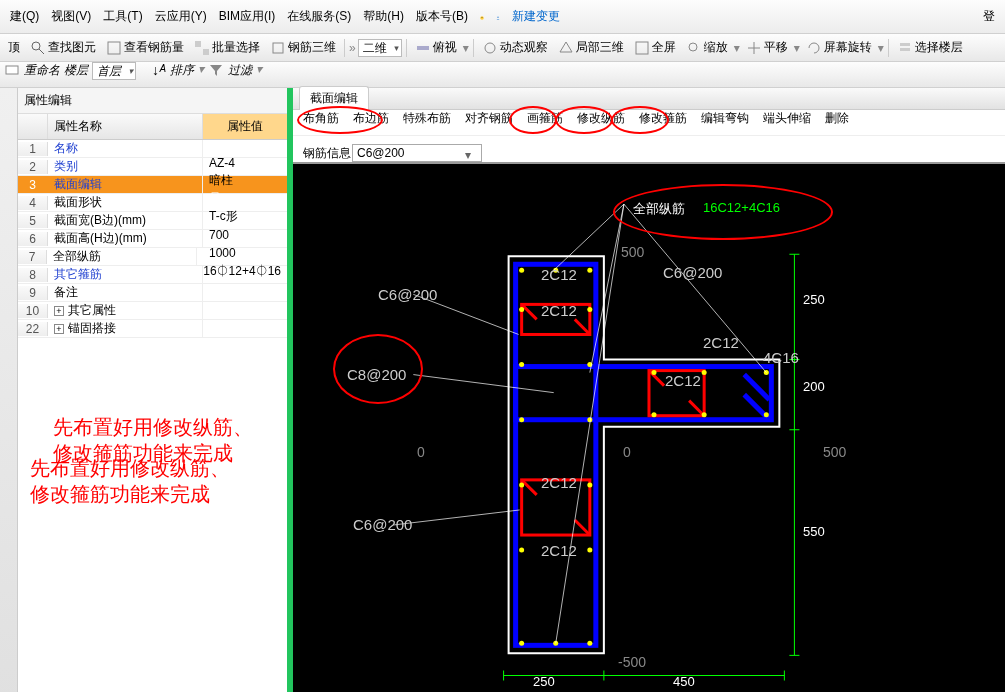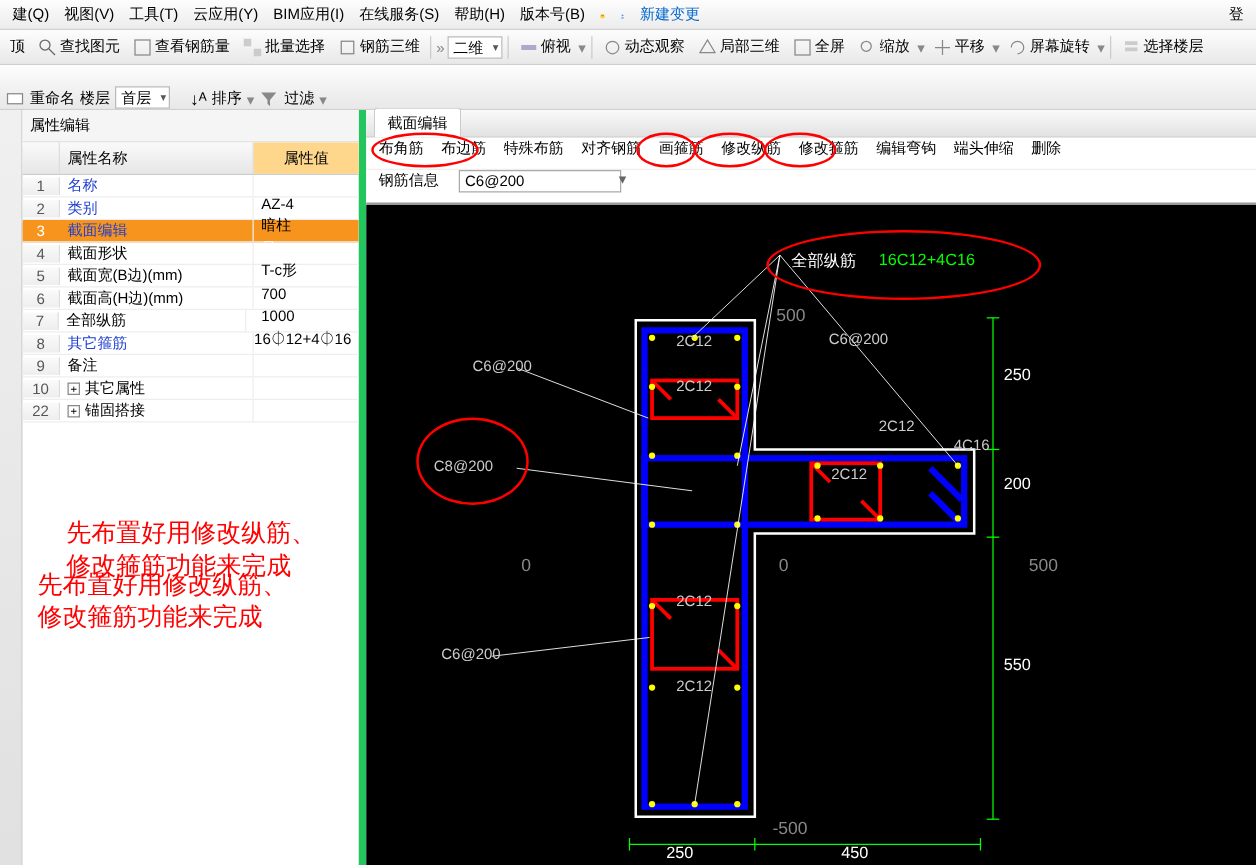--- a/index.html
+++ b/index.html
@@ -1,30 +1,30 @@
 <!DOCTYPE html>
 <html><head>
 <meta charset="utf-8">
 <style>
 * { margin: 0; padding: 0; box-sizing: border-box; font-family: "Microsoft YaHei", SimSun, sans-serif; font-size: 12px; }
 body { background: #fff; width: 1005px; height: 692px; overflow: hidden; }
 
-.menubar { display: flex; background: linear-gradient(#fdfdfd,#ececec); border-bottom: 1px solid #d0d0d0; height: 24px; align-items: center; padding: 0 4px; }
+.menubar { display: flex; background: linear-gradient(#fdfdfd,#ececec); border-bottom: 1px solid #d0d0d0; height: 34px; align-items: center; padding: 0 4px; }
 .menubar span { padding: 0 6px; cursor: default; }
 .menubar .right { margin-left: auto; display: flex; align-items: center; gap: 4px; }
 .icon16 { width: 16px; height: 16px; display: inline-block; }
 .blue-link { color: #0066cc; }
 
 .toolbar { display: flex; background: linear-gradient(#fdfdfd,#e8e8e8); border-bottom: 1px solid #d0d0d0; height: 28px; align-items: center; padding: 0 4px; gap: 2px; }
 .toolbar .item { padding: 0 4px; display: flex; align-items: center; gap: 2px; cursor: default; white-space: nowrap; }
 .sep { width: 1px; height: 18px; background: #ccc; margin: 0 2px; }
 .dd { border: 1px solid #bbb; background: #fff; padding: 0 14px 0 4px; height: 18px; line-height: 16px; position: relative; }
 .dd::after { content: "▾"; position: absolute; right: 2px; top: 0; font-size: 9px; color: #555; }
 
-.toolbar2 { display: flex; background: linear-gradient(#fdfdfd,#e8e8e8); border-bottom: 1px solid #d0d0d0; height: 36px; align-items: flex-end; padding: 0 4px; gap: 4px; }
+.toolbar2 { display: flex; background: linear-gradient(#fdfdfd,#e8e8e8); border-bottom: 1px solid #d0d0d0; height: 26px; align-items: flex-start; padding: 0 4px; gap: 4px; font-style: italic; }
 
 .main { display: flex; height: calc(100% - 76px); }
 .left-strip { width: 18px; background: linear-gradient(#f0f0f0,#e0e0e0); border-right: 1px solid #ccc; writing-mode: vertical-rl; }
 .left-panel { width: 275px; border-right: 6px solid #22c55e; display: flex; flex-direction: column; }
 .panel-title { background: #f5f5f5; padding: 4px 6px; border-bottom: 1px solid #ddd; }
 .prop-header { display: flex; background: linear-gradient(#fafafa,#e6e6e6); border-bottom: 1px solid #ccc; }
 .prop-header div { padding: 4px 6px; }
 .col-num { width: 30px; text-align: center; border-right: 1px solid #ddd; }
 .col-name { width: 155px; border-right: 1px solid #ddd; text-align: left; }
 .col-val { flex: 1; background: #ffd78c; text-align: center; }
@@ -36,31 +36,31 @@
 .hl { background: #f7941d; color: #fff; }
 .hl .num { background: #f7941d; color: #fff; border-right-color: #f7941d; }
 .blue-text { color: #2040d0; }
 .expand { display: inline-block; width: 10px; height: 10px; border: 1px solid #888; line-height: 8px; text-align: center; margin-right: 4px; font-size: 9px; }
 
 .right-area { flex: 1; display: flex; flex-direction: column; background: #fff; }
 .tab-strip { height: 22px; background: linear-gradient(#fafafa,#e2e2e2); border-bottom: 1px solid #ccc; display: flex; align-items: flex-end; padding-left: 6px; }
 .tab { padding: 3px 10px; background: #fff; border: 1px solid #ccc; border-bottom: none; border-radius: 3px 3px 0 0; margin-bottom: -1px; }
 .ops-bar { height: 26px; display: flex; align-items: flex-start; gap: 14px; padding: 0 10px; border-bottom: 1px solid #eee; }
 .ops-bar span { cursor: default; }
-.steel-bar { height: 28px; display: flex; align-items: flex-start; gap: 16px; padding: 0 10px; border-bottom: 2px solid #999; }
+.steel-bar { height: 28px; display: flex; align-items: flex-end; gap: 1px; padding: 0 10px; border-bottom: 2px solid #999; }
 .steel-input { border: 1px solid #aaa; width: 130px; height: 18px; padding: 0 4px; }
 
 .canvas { flex: 1; background: #000; position: relative; }
 .status { height: 20px; background: #f0f0f0; border-top: 1px solid #ccc; padding: 0 8px; display: flex; align-items: center; color: #333; }
 
 .red-circle { position: absolute; border: 2px solid #ff0000; border-radius: 50%; pointer-events: none; }
 .red-text { position: absolute; color: #ff0000; font-size: 20px; font-family: SimSun; line-height: 1.3; }
 .green-label { position: absolute; color: #00ff00; font-size: 13px; }
 .white-label { position: absolute; color: #fff; font-size: 13px; }
-.tiny-label { position: absolute; color: #ccc; font-size: 12px; }
+.tiny-label { position: absolute; color: #ccc; font-size: 15px; }
 .gray-label { position: absolute; color: #888; font-size: 14px; }
 
 svg.drawing { position: absolute; inset: 0; }
 </style>
 </head>
 <body>
 
 <div class="menubar">
   <span>建(Q)</span>
   <span>视图(V)</span>

